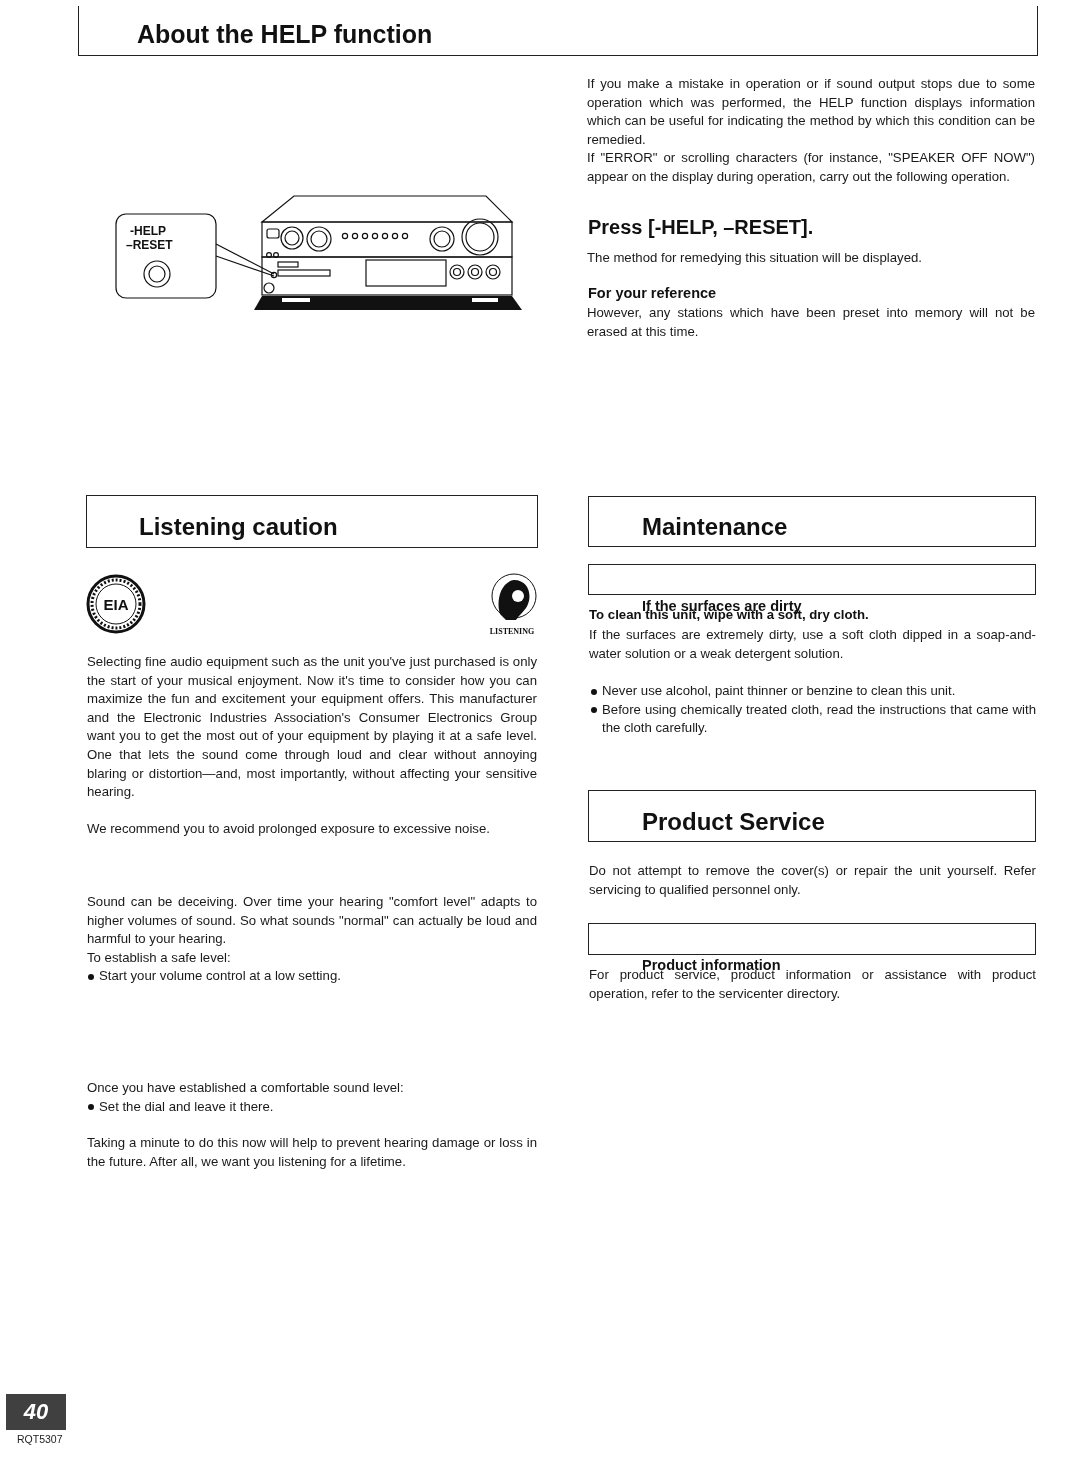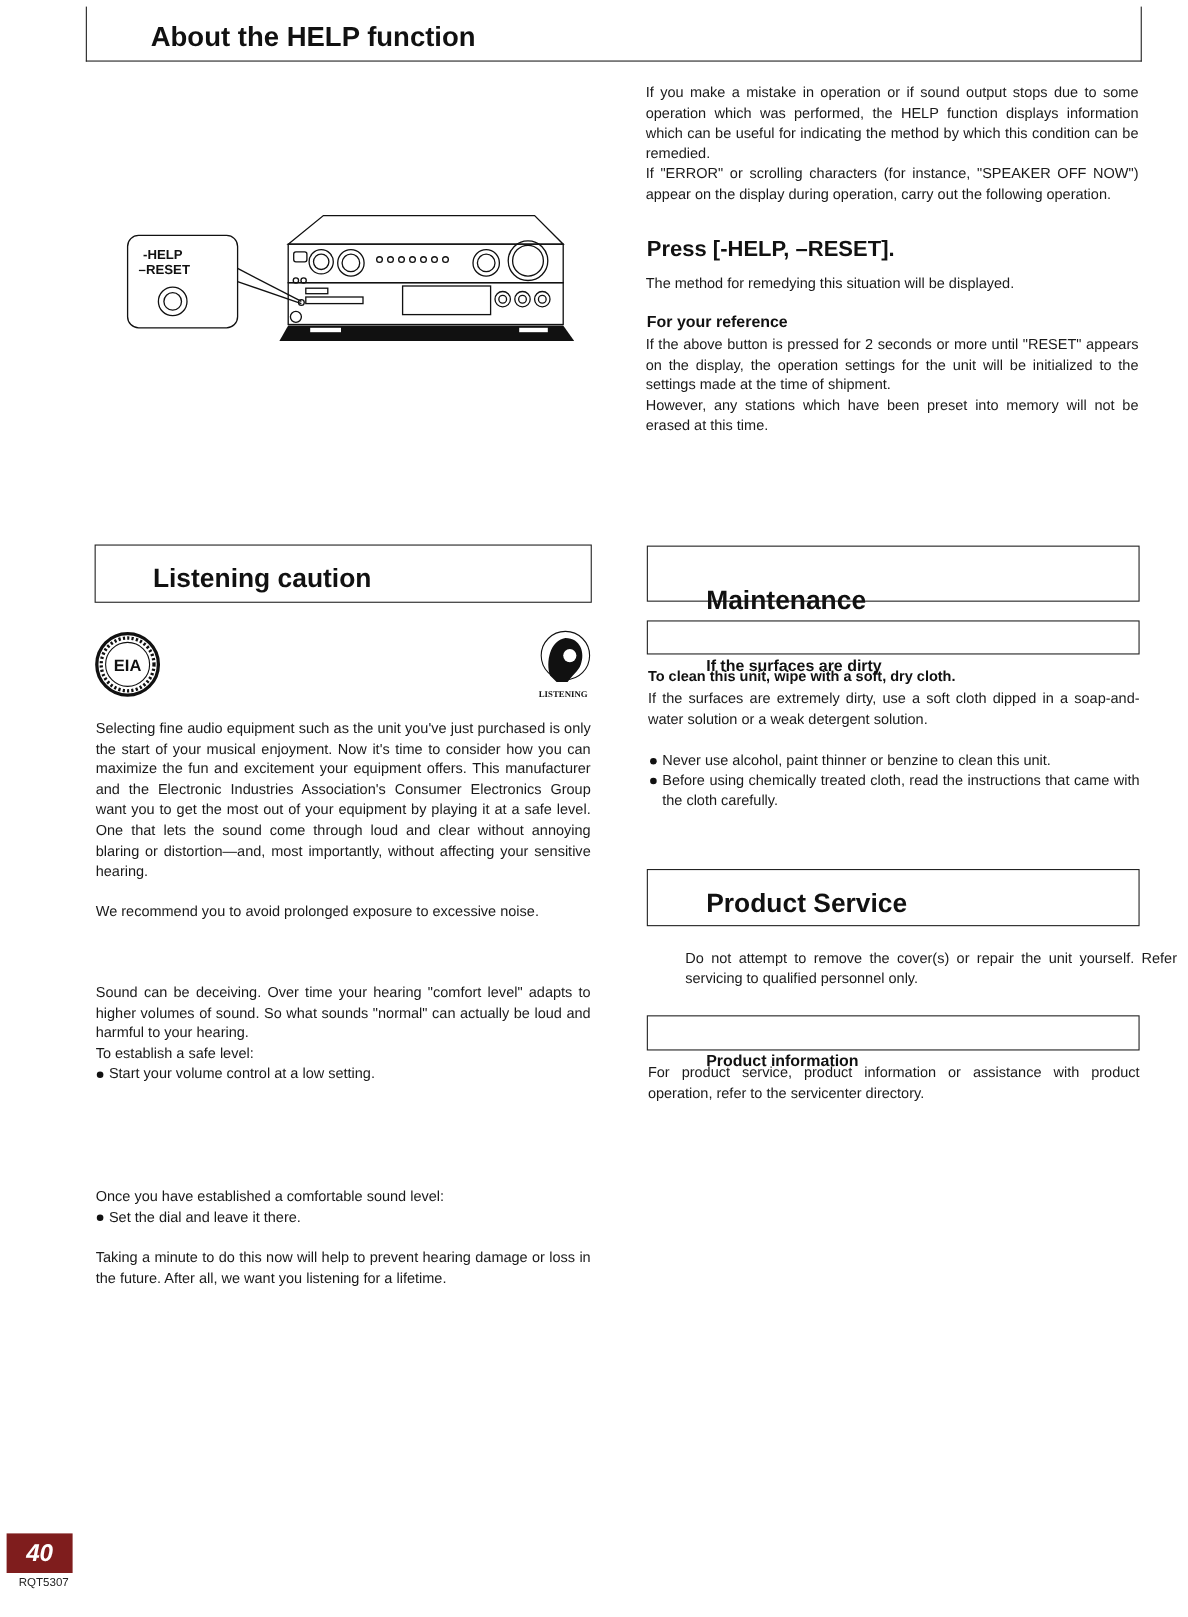--- a/index.html
+++ b/index.html
@@ -8,21 +8,21 @@
   .abs { position: absolute; }
   p { margin: 0; }
   .body-text { font-size: 13.2px; line-height: 18.6px; text-align: justify; color: #1a1a1a; }
   .h-big { font-weight: bold; font-size: 25px; color: #111; }
   .box { position: absolute; border: 1.3px solid #222; box-sizing: border-box; }
   .box-title { position: absolute; font-weight: bold; font-size: 24px; color: #111; }
   .sub-title { position: absolute; font-weight: bold; font-size: 14.5px; color: #111; margin-top: 26px; }
   ul.bul { list-style: none; margin: 0; padding: 0; }
   ul.bul li { position: relative; padding-left: 12px; }
   ul.bul li::before { content: ""; position: absolute; left: 1px; top: 6.5px; width: 6px; height: 6px; border-radius: 50%; background: #111; }
-  .page-badge { position: absolute; left: 6px; top: 1394px; width: 60px; height: 36px; background: #7f1d1d;
+  .page-badge { position: absolute; left: 6px; top: 1394px; width: 60px; height: 36px; background: #404040;
                 color: #fff; font-weight: bold; font-style: italic; font-size: 22px; text-align: center; line-height: 36px; }
   .code { position: absolute; left: 17px; top: 1433px; font-size: 10.5px; color: #222; }
 </style>
 </head>
 <body>
 
 <div>
   <div class="abs" style="left:78px; top:6px; width:960px; height:50px; border-left:1.3px solid #222; border-right:1.3px solid #222; border-bottom:1.3px solid #222; box-sizing:border-box;"></div>
   <div class="abs h-big" style="left:137px; top:20px;">About the HELP function</div>
 
@@ -83,21 +83,20 @@
       <rect x="360" y="112" width="26" height="4" fill="#fff"></rect>
       <text x="18" y="49" font-family="Liberation Sans, sans-serif" font-weight="bold" font-size="12" fill="#111">-HELP</text>
       <text x="14" y="63" font-family="Liberation Sans, sans-serif" font-weight="bold" font-size="12" fill="#111">–RESET</text>
     </svg>
   </div>
 
   <div class="abs" style="left:588px; top:216px; font-weight:bold; font-size:20px; color:#111;">Press [-HELP, –RESET].</div>
   <div class="abs body-text" style="left:587px; top:249px; width:448px;">The method for remedying this situation will be displayed.</div>
   <div class="abs" style="left:588px; top:285px; font-weight:bold; font-size:14.5px;">For your reference</div>
   <div class="abs body-text" style="left:587px; top:304px; width:448px;">
-    <p>If the above button is pressed for 2 seconds or more until "RESET" appears on the display, the operation settings for the unit will be initialized to the settings made at the time of shipment.</p>
     <p>However, any stations which have been preset into memory will not be erased at this time.</p>
   </div>
 </div>
 
 <div>
   <div class="box" style="left:86px; top:495px; width:452px; height:53px;"></div>
   <div class="box-title" style="left:139px; top:513px;">Listening caution</div>
 
   <div class="abs" style="left:86px; top:574px; width:60px; height:60px;">
     <svg width="60" height="60" viewBox="0 0 60 60">
@@ -134,38 +133,38 @@
     <ul class="bul">
       <li>Set the dial and leave it there.</li>
     </ul>
   </div>
 
   <div class="abs body-text" style="left:87px; top:1134px; width:450px;">Taking a minute to do this now will help to prevent hearing damage or loss in the future. After all, we want you listening for a lifetime.</div>
 </div>
 
 <div>
   <div class="box" style="left:588px; top:496px; width:448px; height:51px;"></div>
-  <div class="box-title" style="left:642px; top:513px;margin-top:20px;">Maintenance</div>
+  <div class="box-title" style="left:642px; top:513px;">Maintenance</div>
 
   <div class="box" style="left:588px; top:564px; width:448px; height:31px;"></div>
   <div class="sub-title" style="left:642px; top:572px;">If the surfaces are dirty</div>
 
   <div class="abs" style="left:589px; top:607px; font-weight:bold; font-size:13.2px;">To clean this unit, wipe with a soft, dry cloth.</div>
   <div class="abs body-text" style="left:589px; top:626px; width:447px;">If the surfaces are extremely dirty, use a soft cloth dipped in a soap-and-water solution or a weak detergent solution.</div>
   <ul class="abs bul body-text" style="left:590px; top:682px; width:446px;">
     <li>Never use alcohol, paint thinner or benzine to clean this unit.</li>
     <li>Before using chemically treated cloth, read the instructions that came with the cloth carefully.</li>
   </ul>
 </div>
 
 <div>
   <div class="box" style="left:588px; top:790px; width:448px; height:52px;"></div>
   <div class="box-title" style="left:642px; top:808px;">Product Service</div>
 
-  <div class="abs body-text" style="left:589px; top:862px; width:447px;margin-left:34px;">Do not attempt to remove the cover(s) or repair the unit yourself. Refer servicing to qualified personnel only.</div>
+  <div class="abs body-text" style="left:589px; top:862px; width:447px;">Do not attempt to remove the cover(s) or repair the unit yourself. Refer servicing to qualified personnel only.</div>
 
   <div class="box" style="left:588px; top:923px; width:448px; height:32px;"></div>
   <div class="sub-title" style="left:642px; top:931px;">Product information</div>
 
   <div class="abs body-text" style="left:589px; top:966px; width:447px;">For product service, product information or assistance with product operation, refer to the servicenter directory.</div>
 </div>
 
 <div class="page-badge">40</div>
 <div class="code">RQT5307</div>
 

